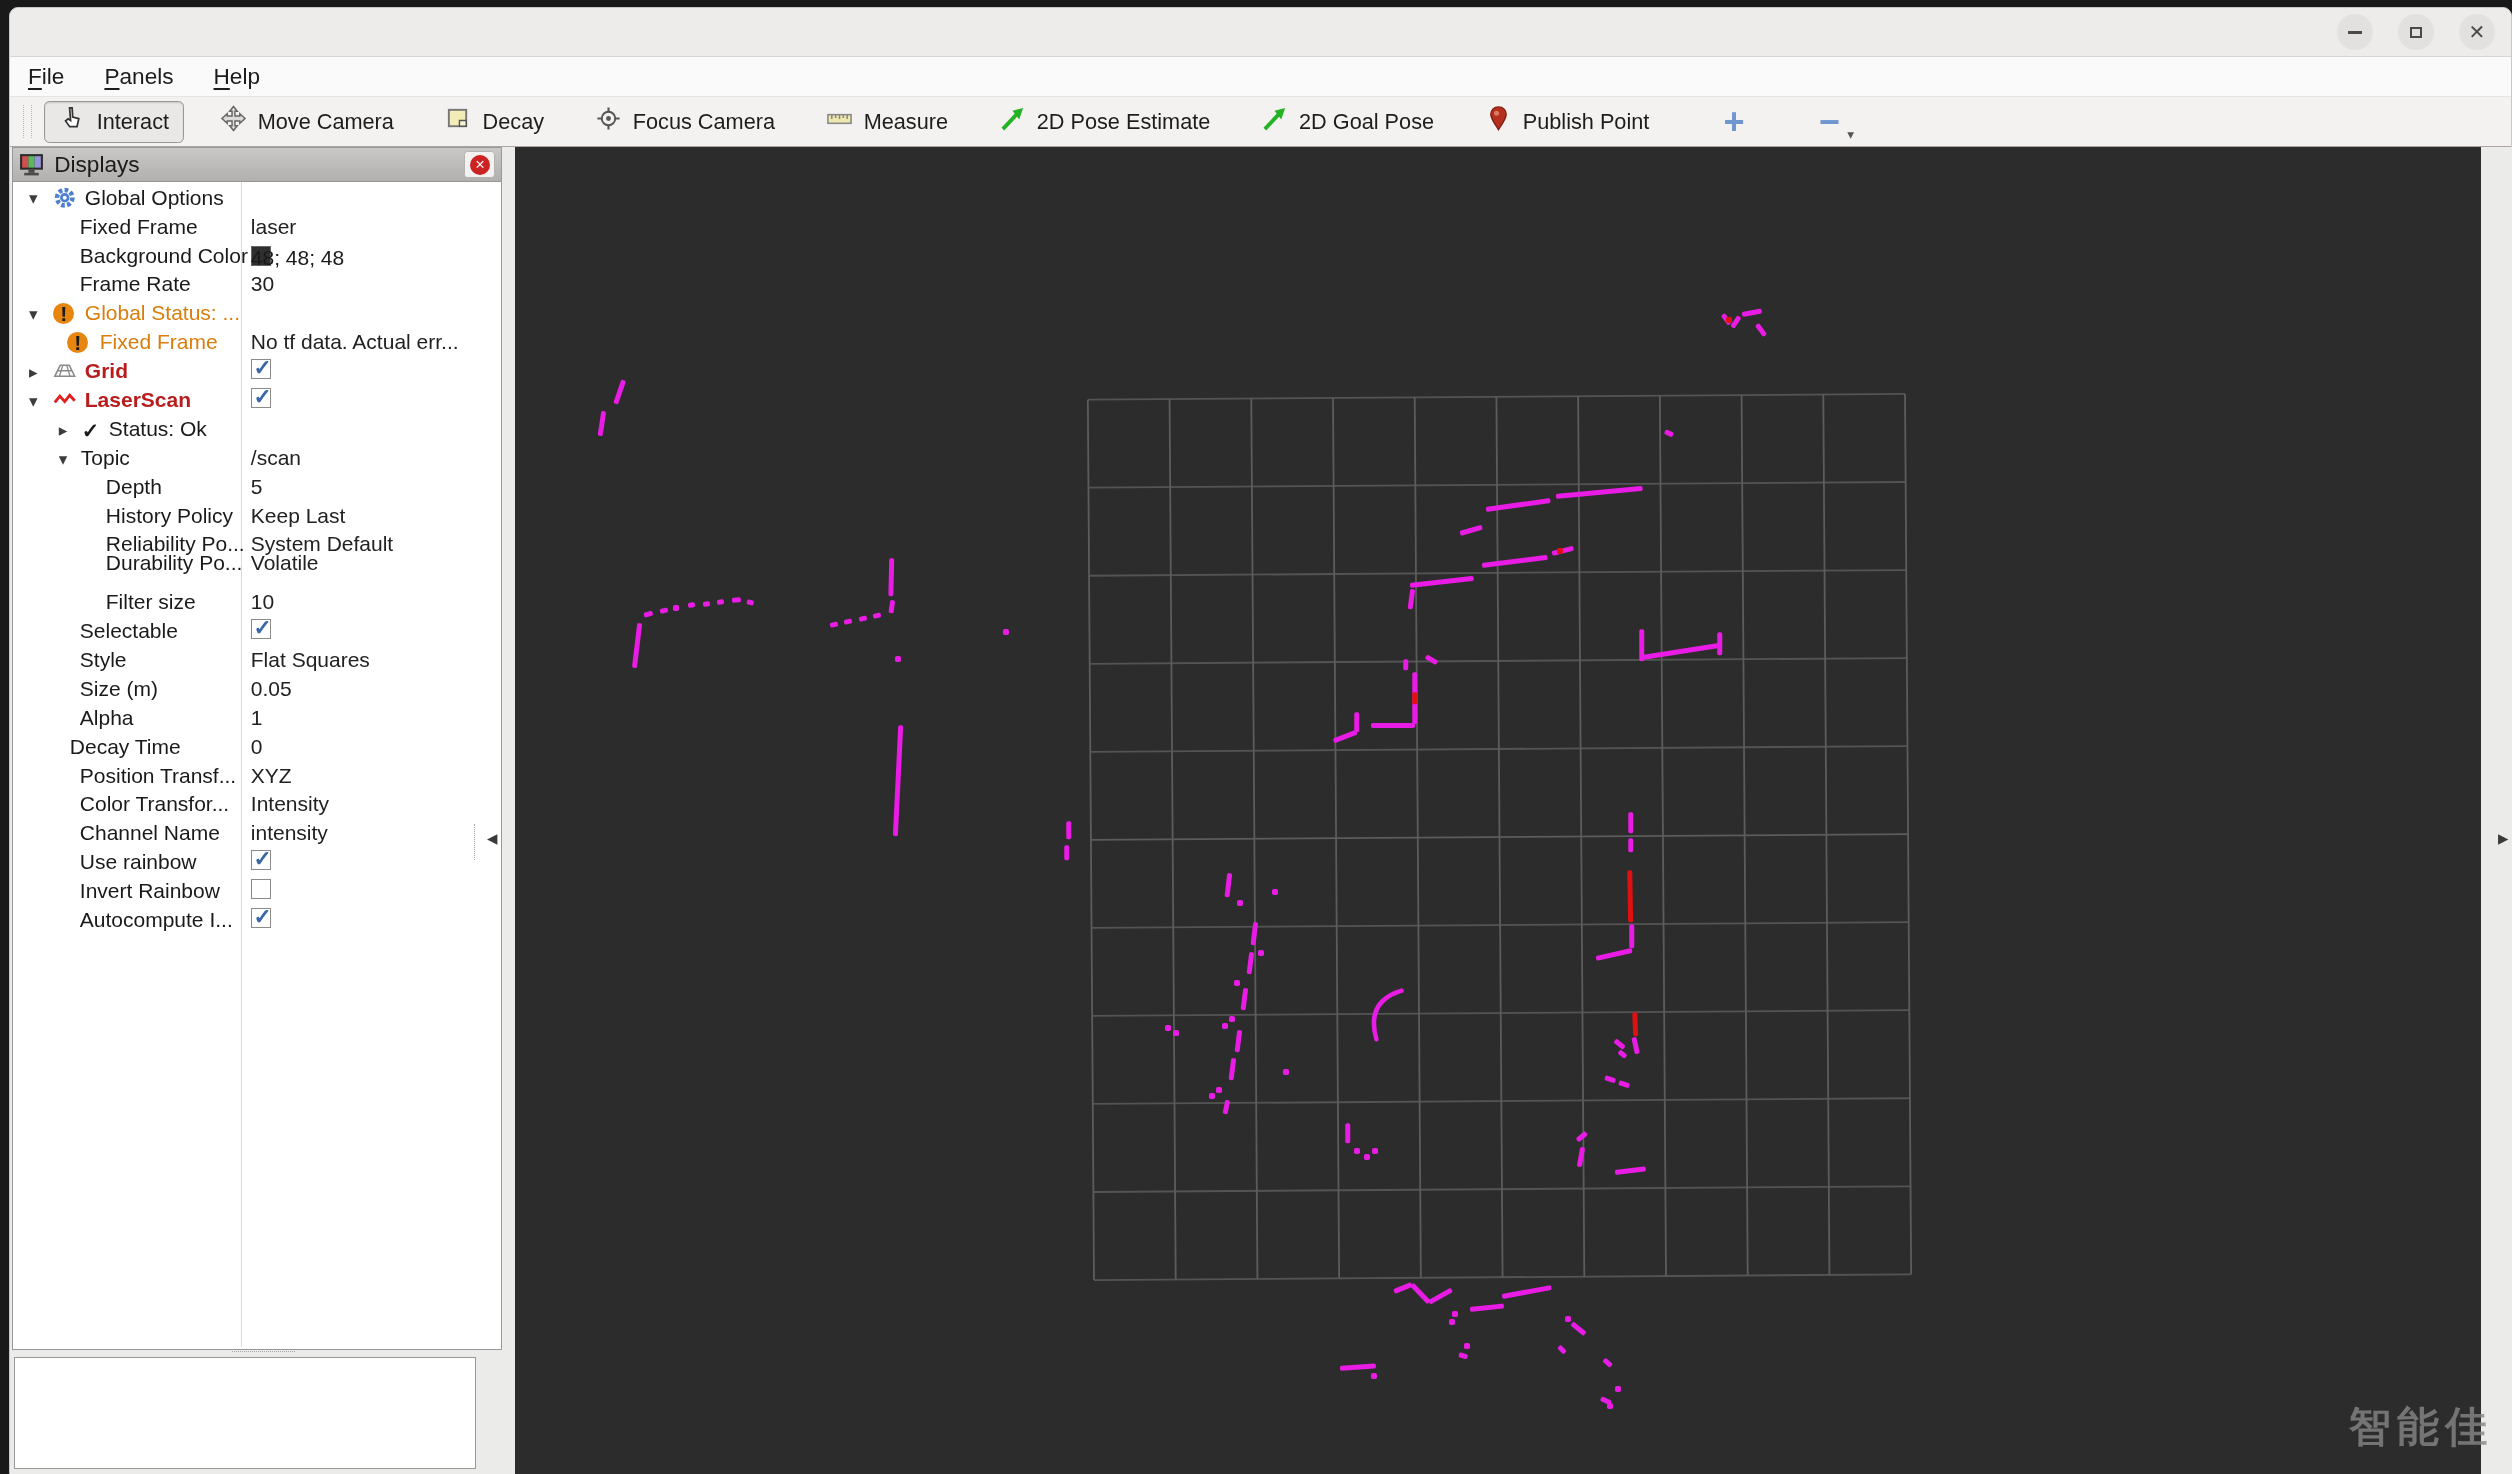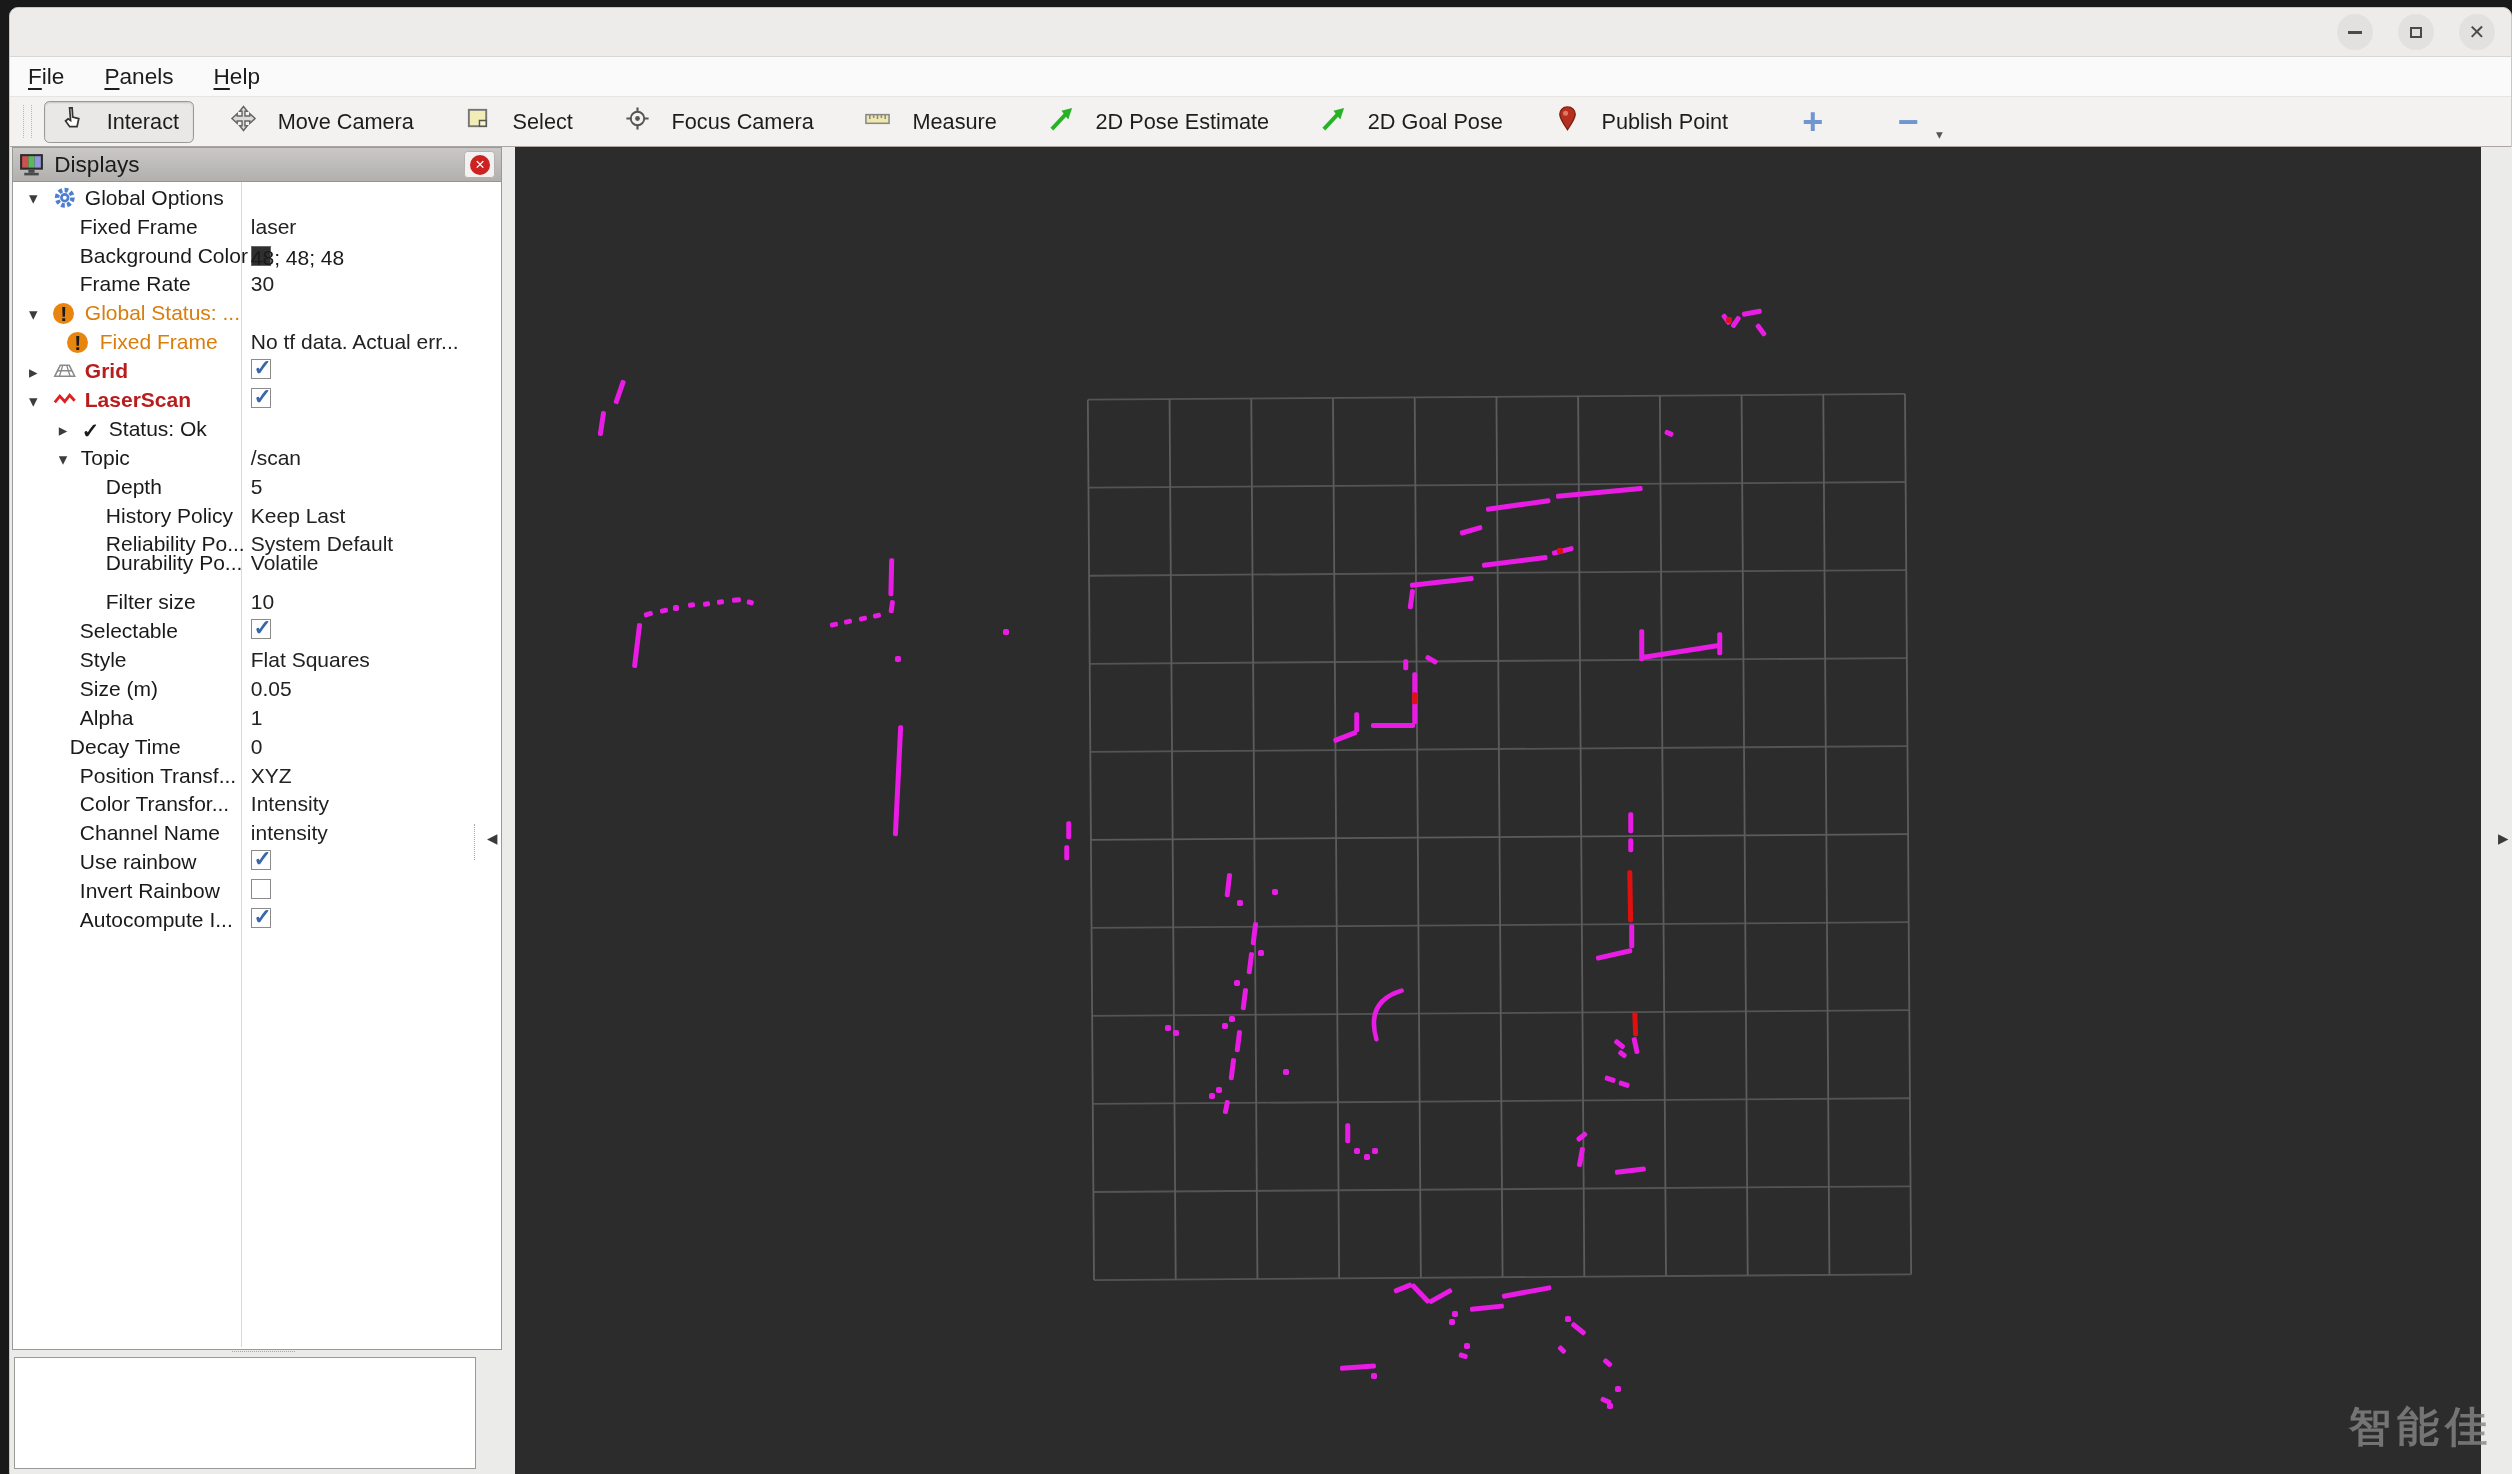--- a/index.html
+++ b/index.html
@@ -25,21 +25,21 @@
              display:flex; align-items:center; padding-left:18px; gap:40px; }
   .menu-item { font-size:22.6px; color:#1c1c1c; }
   .menu-item u { text-underline-offset:3.6px; }
 
   
   #toolbar { position:absolute; left:0; top:88px; width:100%; height:51px; background:#f4f2f0;
              border-top:0.9px solid #e7e5e3; border-bottom:1.8px solid #a9a6a4;
              display:flex; align-items:center; padding-left:12.6px; }
   #toolbar-handle { width:9px; height:32.5px; margin-right:12.6px;
                     border-left:1.8px dotted #b9b7b5; border-right:1.8px dotted #b9b7b5; }
-  .tool { display:flex; align-items:center; gap:21px; height:42px; padding:0 13.5px;
+  .tool { display:flex; align-items:center; gap:11px; height:42px; padding:0 13.5px;
           margin-right:21.7px; border:1.8px solid transparent; border-radius:5.4px;
           font-size:21.7px; color:#1d1d1d; white-space:nowrap; }
   .tool.selected { background:#eae8e6; border-color:#9a9896; box-shadow:inset 0 0.9px 1.8px rgba(0,0,0,.15); }
   .tool svg { width:27px; height:27px; }
   .tool .bigglyph { font-size:36px; font-weight:bold; color:#7096cf; line-height:27px; }
   .tool .caret { font-size:13.5px; color:#555; margin-left:-3.6px; align-self:flex-end; }
 
   
   #content { position:absolute; left:0; top:139px; width:2503px; height:1328px; }
   #left-gutter { position:absolute; left:0; top:0; width:505px; height:100%; background:#ebebe9; }
@@ -133,21 +133,21 @@
         <span><svg viewBox="0 0 28 28">
             <path d="M14 1.5 L18 6.5 H15.5 V11.5 H20.5 V9 L26 14 L20.5 19 V16.5 H15.5 V21.5 H18 L14 26.5 L10 21.5 H12.5 V16.5 H7.5 V19 L2 14 L7.5 9 V11.5 H12.5 V6.5 H10 Z" fill="#dddbd9" stroke="#666" stroke-width="1.5"></path>
           </svg></span>
         <span>Move Camera</span>
       </div>
       <div class="tool">
         <span><svg viewBox="0 0 28 28">
             <rect x="4" y="5" width="18" height="17" fill="#f2ecb6" stroke="#777" stroke-width="2"></rect>
             <path d="M15 16 h7 v6 h-7 z" fill="#f8f4d2" stroke="#555" stroke-width="1.5"></path>
           </svg></span>
-        <span>Select</span>
+        <span>Decay</span>
       </div>
       <div class="tool">
         <span><svg viewBox="0 0 28 28">
             <circle cx="14" cy="14" r="7" fill="none" stroke="#555" stroke-width="2"></circle>
             <circle cx="14" cy="14" r="2.5" fill="#555"></circle>
             <path d="M14 2.5 v5 M14 20.5 v5 M2.5 14 h5 M20.5 14 h5" stroke="#555" stroke-width="2.2"></path>
           </svg></span>
         <span>Focus Camera</span>
       </div>
       <div class="tool">

